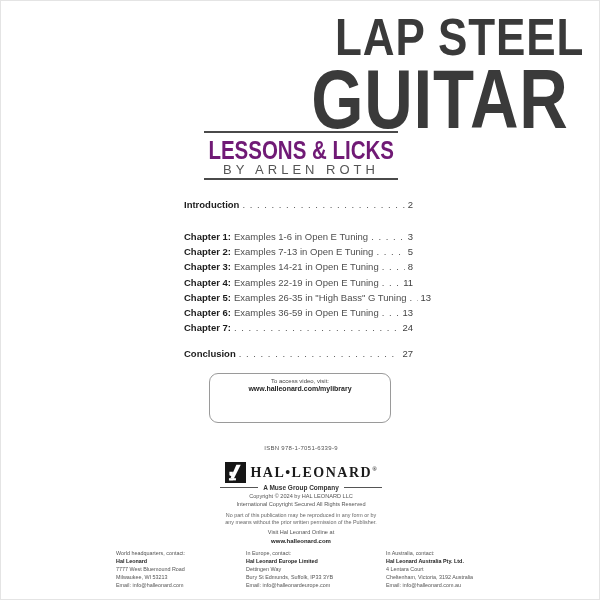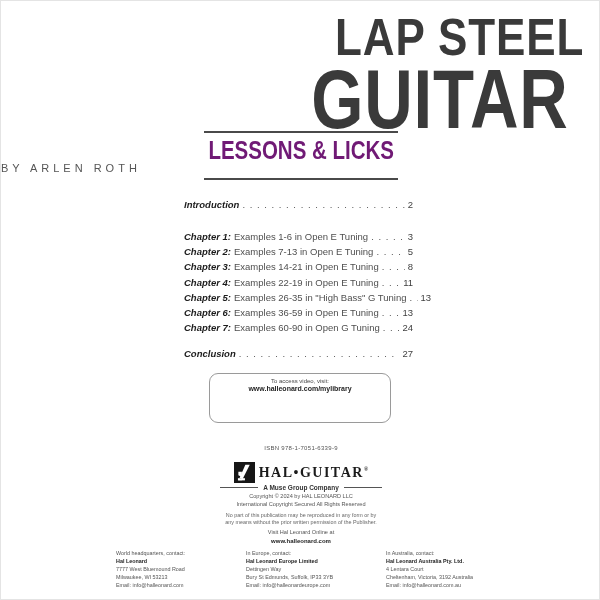--- a/index.html
+++ b/index.html
@@ -21,29 +21,29 @@
   }
   .rule{position:absolute;left:203px;width:194px;height:0;border-top:2px solid #4a4a4a;}
   .rule1{top:130px;}
   .rule2{top:177px;}
   .subtitle{
     position:absolute;top:135px;left:0;width:600px;text-align:center;
     font-weight:bold;font-size:25px;color:#701a75;letter-spacing:0px;
   }
   .subtitle span{display:inline-block;transform:scaleX(0.82);transform-origin:center;}
   .byline{
-    position:absolute;top:161px;left:0;width:600px;
-    font-size:11px;color:#555;letter-spacing:4px;font-weight:normal;
+    position:absolute;top:161px;left:0;width:600px;text-align:center;
+    font-size:13px;color:#555;letter-spacing:4px;font-weight:normal;
   }
   
   .toc{position:absolute;left:183px;top:198px;width:229px;font-size:9.5px;}
   .toc-row{display:flex;align-items:baseline;height:10px;margin-bottom:5.2px;white-space:nowrap;}
   .toc-row.intro{margin-bottom:22px;}
   .toc-row.conclusion{margin-top:16px;}
-  .toc-bold{font-weight:bold;color:#1c1c1c;font-style:italic;}
+  .toc-bold{font-weight:bold;color:#1c1c1c;}
   .toc-desc{color:#4f4f4f;margin-left:3px;}
   .dots{flex:1;overflow:hidden;color:#4f4f4f;margin:0 3px;min-width:8px;}
   .dots::after{content:". . . . . . . . . . . . . . . . . . . . . . . . . . . . . . . . . . . . . . . . . . . . . . . . . . . .";letter-spacing:1px;}
   .toc-page{color:#3f3f3f;}
   
   .video-box{
     position:absolute;left:208px;top:372px;width:182px;height:50px;
     border:1px solid #9a9a9a;border-radius:9px;box-sizing:border-box;
     text-align:center;padding-top:4px;
   }
@@ -125,21 +125,20 @@
       <span class="toc-page">13</span>
     </div>
     <div class="toc-row">
       <span class="toc-bold">Chapter 6:</span>
       <span class="toc-desc">Examples 36-59 in Open E Tuning</span>
       <span class="dots"></span>
       <span class="toc-page">13</span>
     </div>
     <div class="toc-row">
       <span class="toc-bold">Chapter 7:</span>
-      <span class="toc-desc">Examples 60-90 in Open G Tuning</span>
       <span class="dots"></span>
       <span class="toc-page">24</span>
     </div>
 
     <div class="toc-row conclusion">
       <span class="toc-bold">Conclusion</span>
       <span class="dots"></span>
       <span class="toc-page">27</span>
     </div>
   </div>
@@ -152,21 +151,21 @@
   <div class="isbn">ISBN 978-1-7051-6339-9</div>
 
   <div class="logo-row">
     <svg class="logo-mark" viewBox="0 0 24 24">
       <rect x="0" y="0" width="24" height="24" fill="#161616"></rect>
       <polygon points="13,3 18,3 9,21 5,21" fill="#ffffff"></polygon>
       <polygon points="5,11 9,11 9,17 5,15" fill="#ffffff"></polygon>
       <polygon points="5,17.5 13.5,21 5,21" fill="#161616"></polygon>
       <rect x="4.5" y="18.5" width="8" height="2.5" fill="#ffffff"></rect>
     </svg>
-    <span class="logo-text"><span>HAL•GUITAR</span><span class="logo-reg">®</span></span>
+    <span class="logo-text"><span>HAL•LEONARD</span><span class="logo-reg">®</span></span>
   </div>
   <div class="tagline-row">
     <span class="tagline-dash"></span>
     <span class="tagline-text">A Muse Group Company</span>
     <span class="tagline-dash"></span>
   </div>
 
   <div class="copyright">
     <div>Copyright © 2024 by HAL LEONARD LLC</div>
     <div>International Copyright Secured  All Rights Reserved</div>

